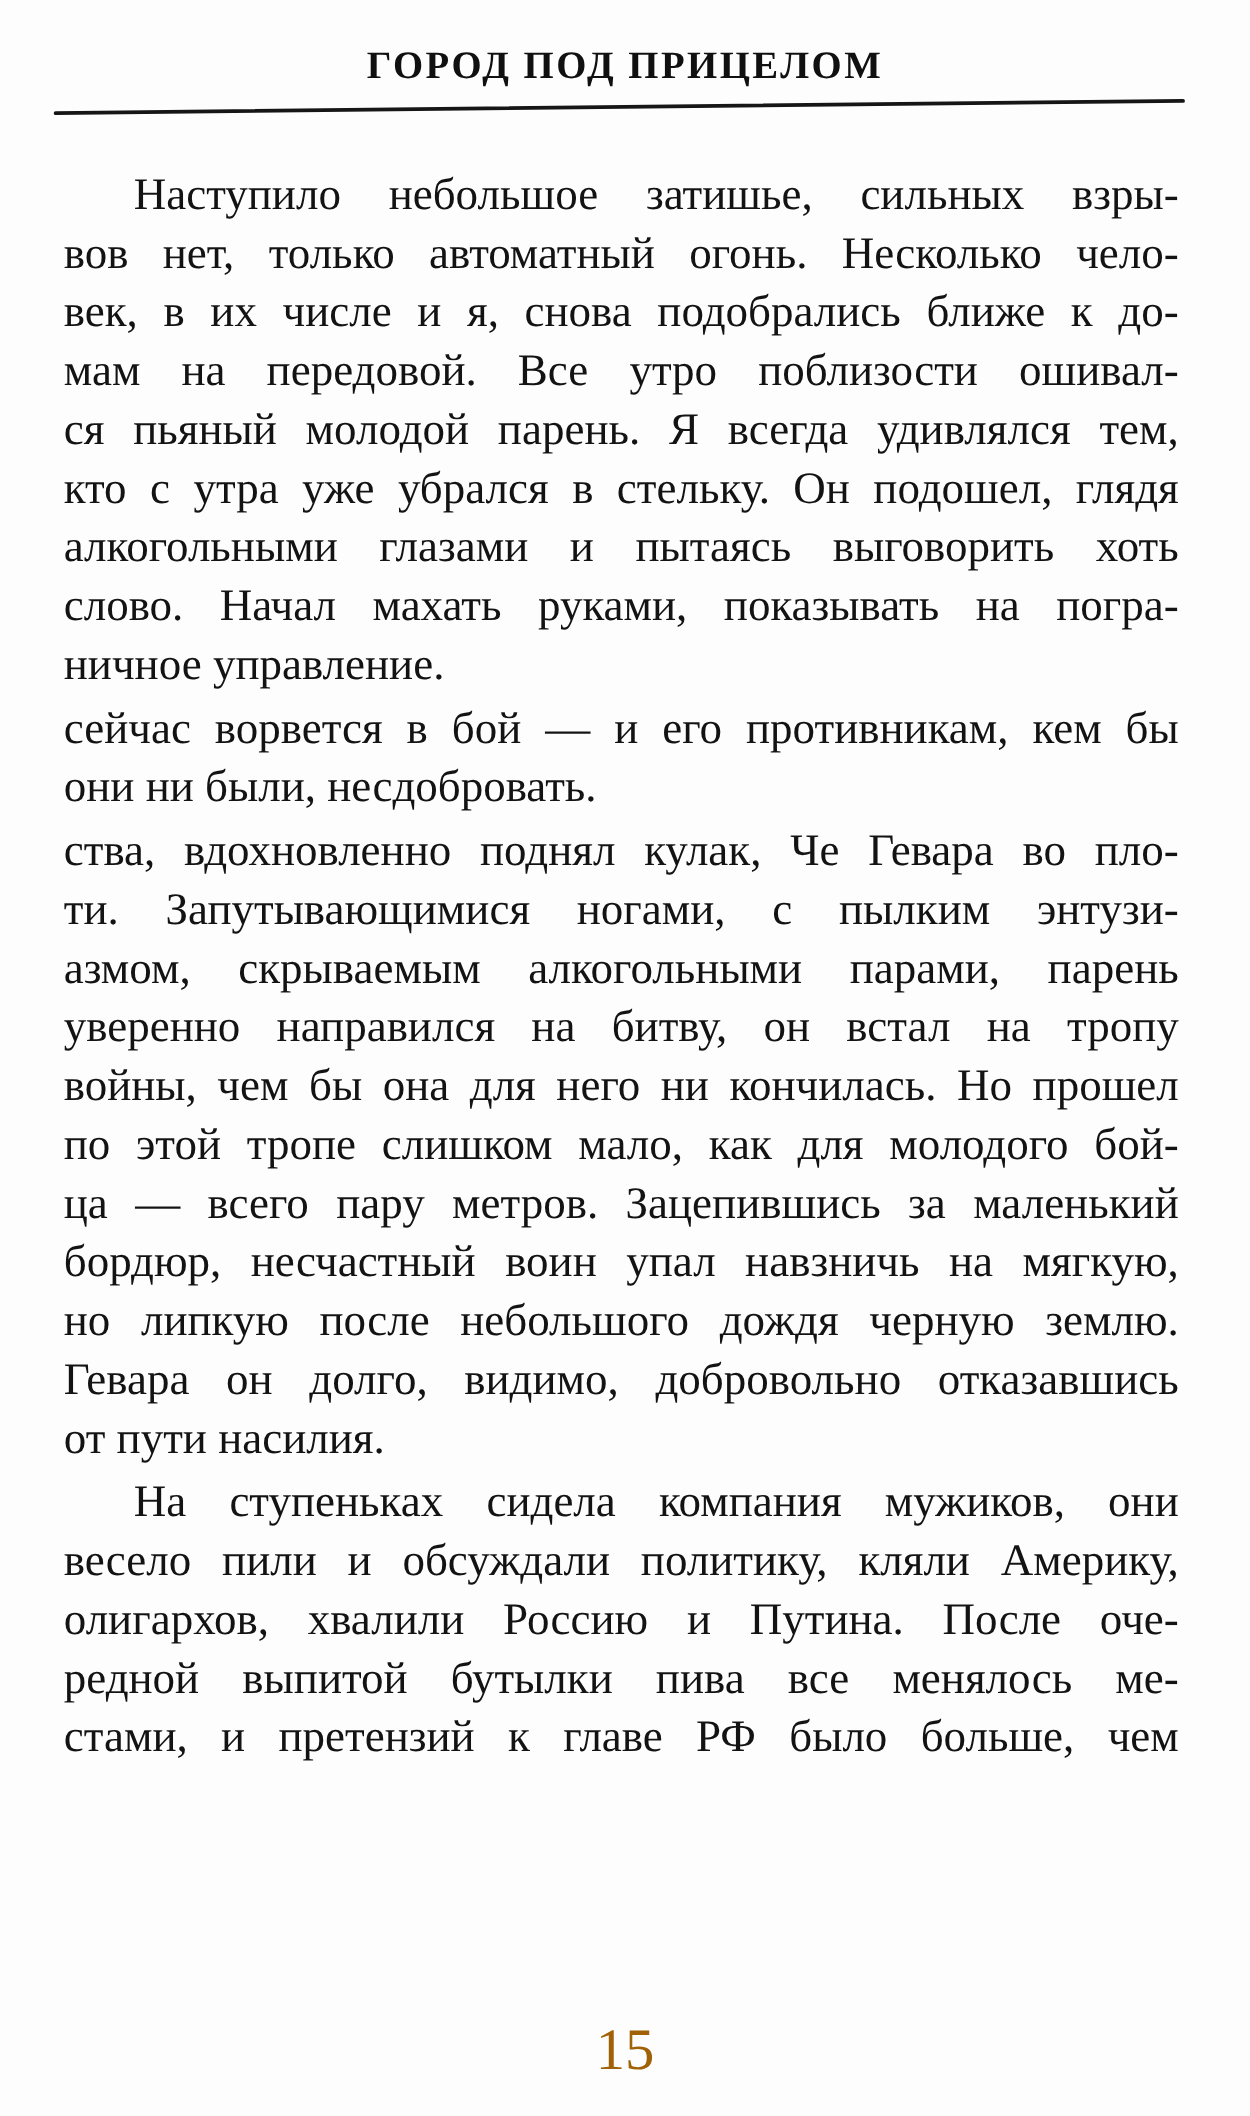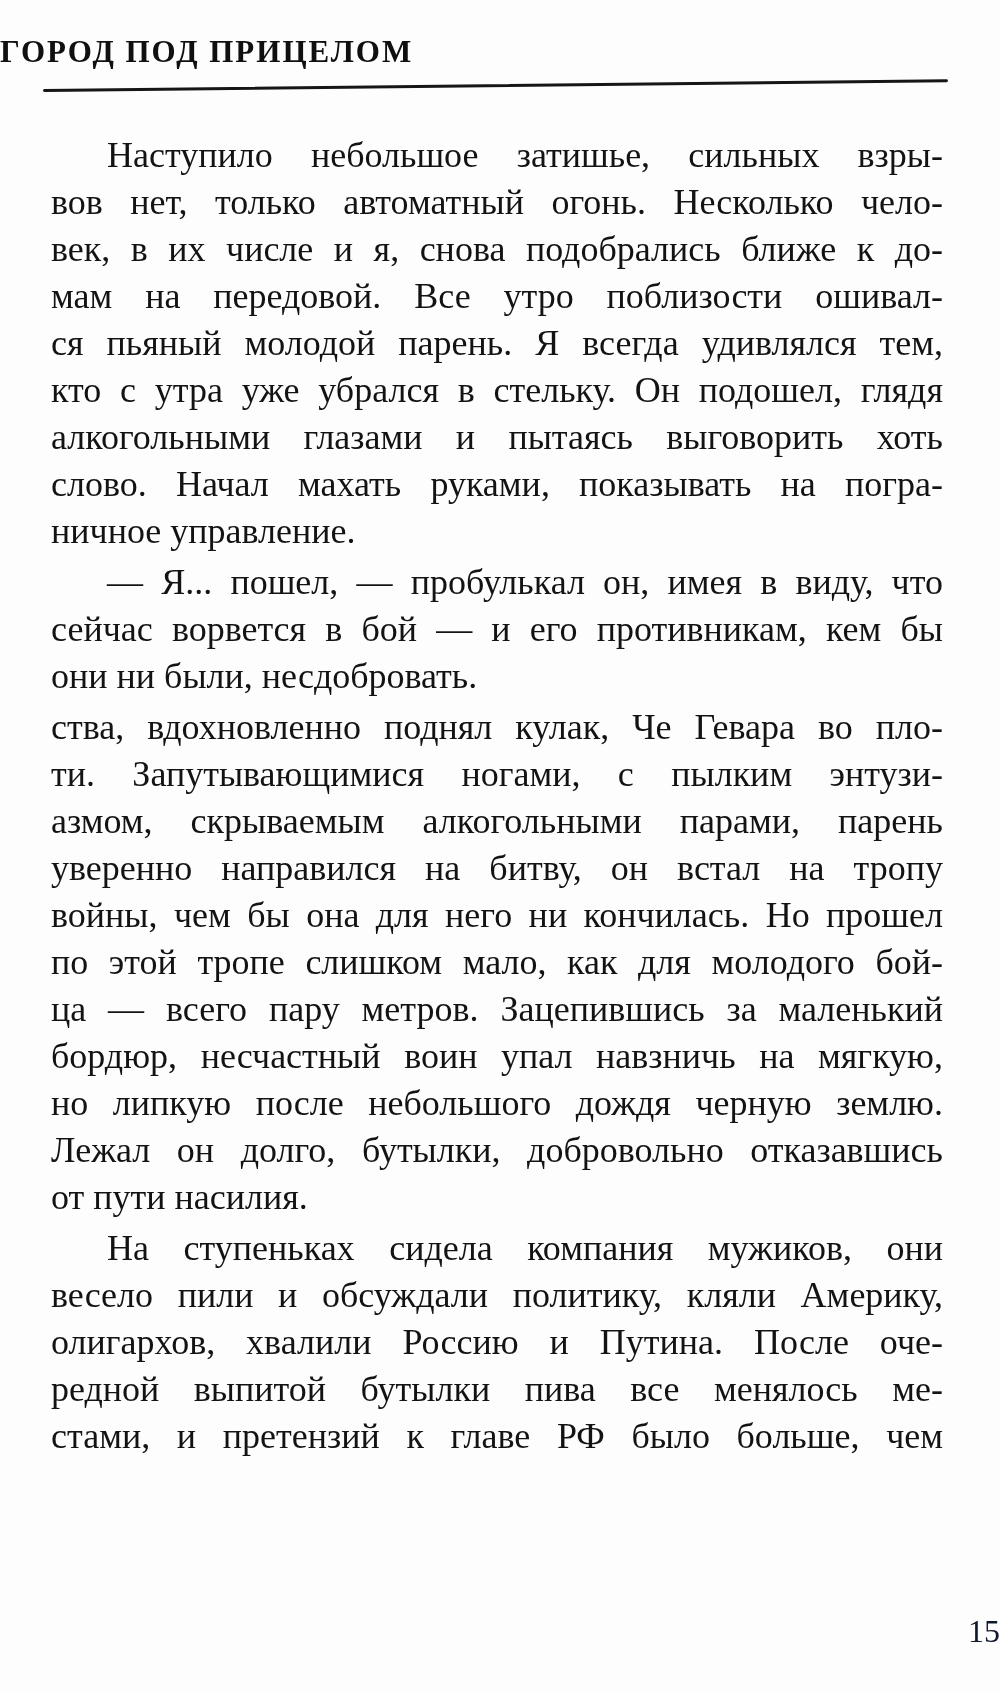--- a/index.html
+++ b/index.html
@@ -14,21 +14,21 @@
     background: #fdfdfd;
     color: #141414;
     font-family: "Liberation Serif", "DejaVu Serif", serif;
     overflow: hidden;
   }
   .running-head {
     position: absolute;
     top: 34px;
     left: 0;
     width: 100%;
-    text-align: left;
+    text-align: center;
     font-size: 31px;
     font-weight: bold;
     letter-spacing: 2px;
     color: #101010;
     white-space: nowrap;
   }
   .header-rule {
     position: absolute;
     left: 43px;
     top: 89px;
@@ -60,23 +60,23 @@
     padding-left: 56px;
   }
   .line.last {
     text-align-last: left;
   }
   .page-number {
     position: absolute;
     top: 1613px;
     left: 0;
     width: 100%;
-    text-align: right;
-    font-size: 32px;
-    color: #0f172a;
+    text-align: center;
+    font-size: 47px;
+    color: #a16207;
   }
 </style>
 </head>
 <body>
 
 <div class="page">
   <div class="running-head">ГОРОД ПОД ПРИЦЕЛОМ</div>
   <div class="header-rule"></div>
   <div class="page-text">
       <div class="paragraph">
@@ -84,35 +84,34 @@
         <div class="line">вов нет, только автоматный огонь. Несколько чело-</div>
         <div class="line">век, в их числе и я, снова подобрались ближе к до-</div>
         <div class="line">мам на передовой. Все утро поблизости ошивал-</div>
         <div class="line">ся пьяный молодой парень. Я всегда удивлялся тем,</div>
         <div class="line">кто с утра уже убрался в стельку. Он подошел, глядя</div>
         <div class="line">алкогольными глазами и пытаясь выговорить хоть</div>
         <div class="line">слово. Начал махать руками, показывать на погра-</div>
         <div class="line last">ничное управление.</div>
       </div>
       <div class="paragraph">
-        <div class="line first">— Я... пошел, — пробулькал он, имея в виду, что</div>
         <div class="line">сейчас ворвется в бой — и его противникам, кем бы</div>
         <div class="line last">они ни были, несдобровать.</div>
       </div>
       <div class="paragraph">
         <div class="line">ства, вдохновленно поднял кулак, Че Гевара во пло-</div>
         <div class="line">ти. Запутывающимися ногами, с пылким энтузи-</div>
         <div class="line">азмом, скрываемым алкогольными парами, парень</div>
         <div class="line">уверенно направился на битву, он встал на тропу</div>
         <div class="line">войны, чем бы она для него ни кончилась. Но прошел</div>
         <div class="line">по этой тропе слишком мало, как для молодого бой-</div>
         <div class="line">ца — всего пару метров. Зацепившись за маленький</div>
         <div class="line">бордюр, несчастный воин упал навзничь на мягкую,</div>
         <div class="line">но липкую после небольшого дождя черную землю.</div>
-        <div class="line">Лежал он долго, бутылки, добровольно отказавшись</div>
+        <div class="line">Гевара он долго, видимо, добровольно отказавшись</div>
         <div class="line last">от пути насилия.</div>
       </div>
       <div class="paragraph">
         <div class="line first">На ступеньках сидела компания мужиков, они</div>
         <div class="line">весело пили и обсуждали политику, кляли Америку,</div>
         <div class="line">олигархов, хвалили Россию и Путина. После оче-</div>
         <div class="line">редной выпитой бутылки пива все менялось ме-</div>
         <div class="line">стами, и претензий к главе РФ было больше, чем</div>
       </div>
     </div>

